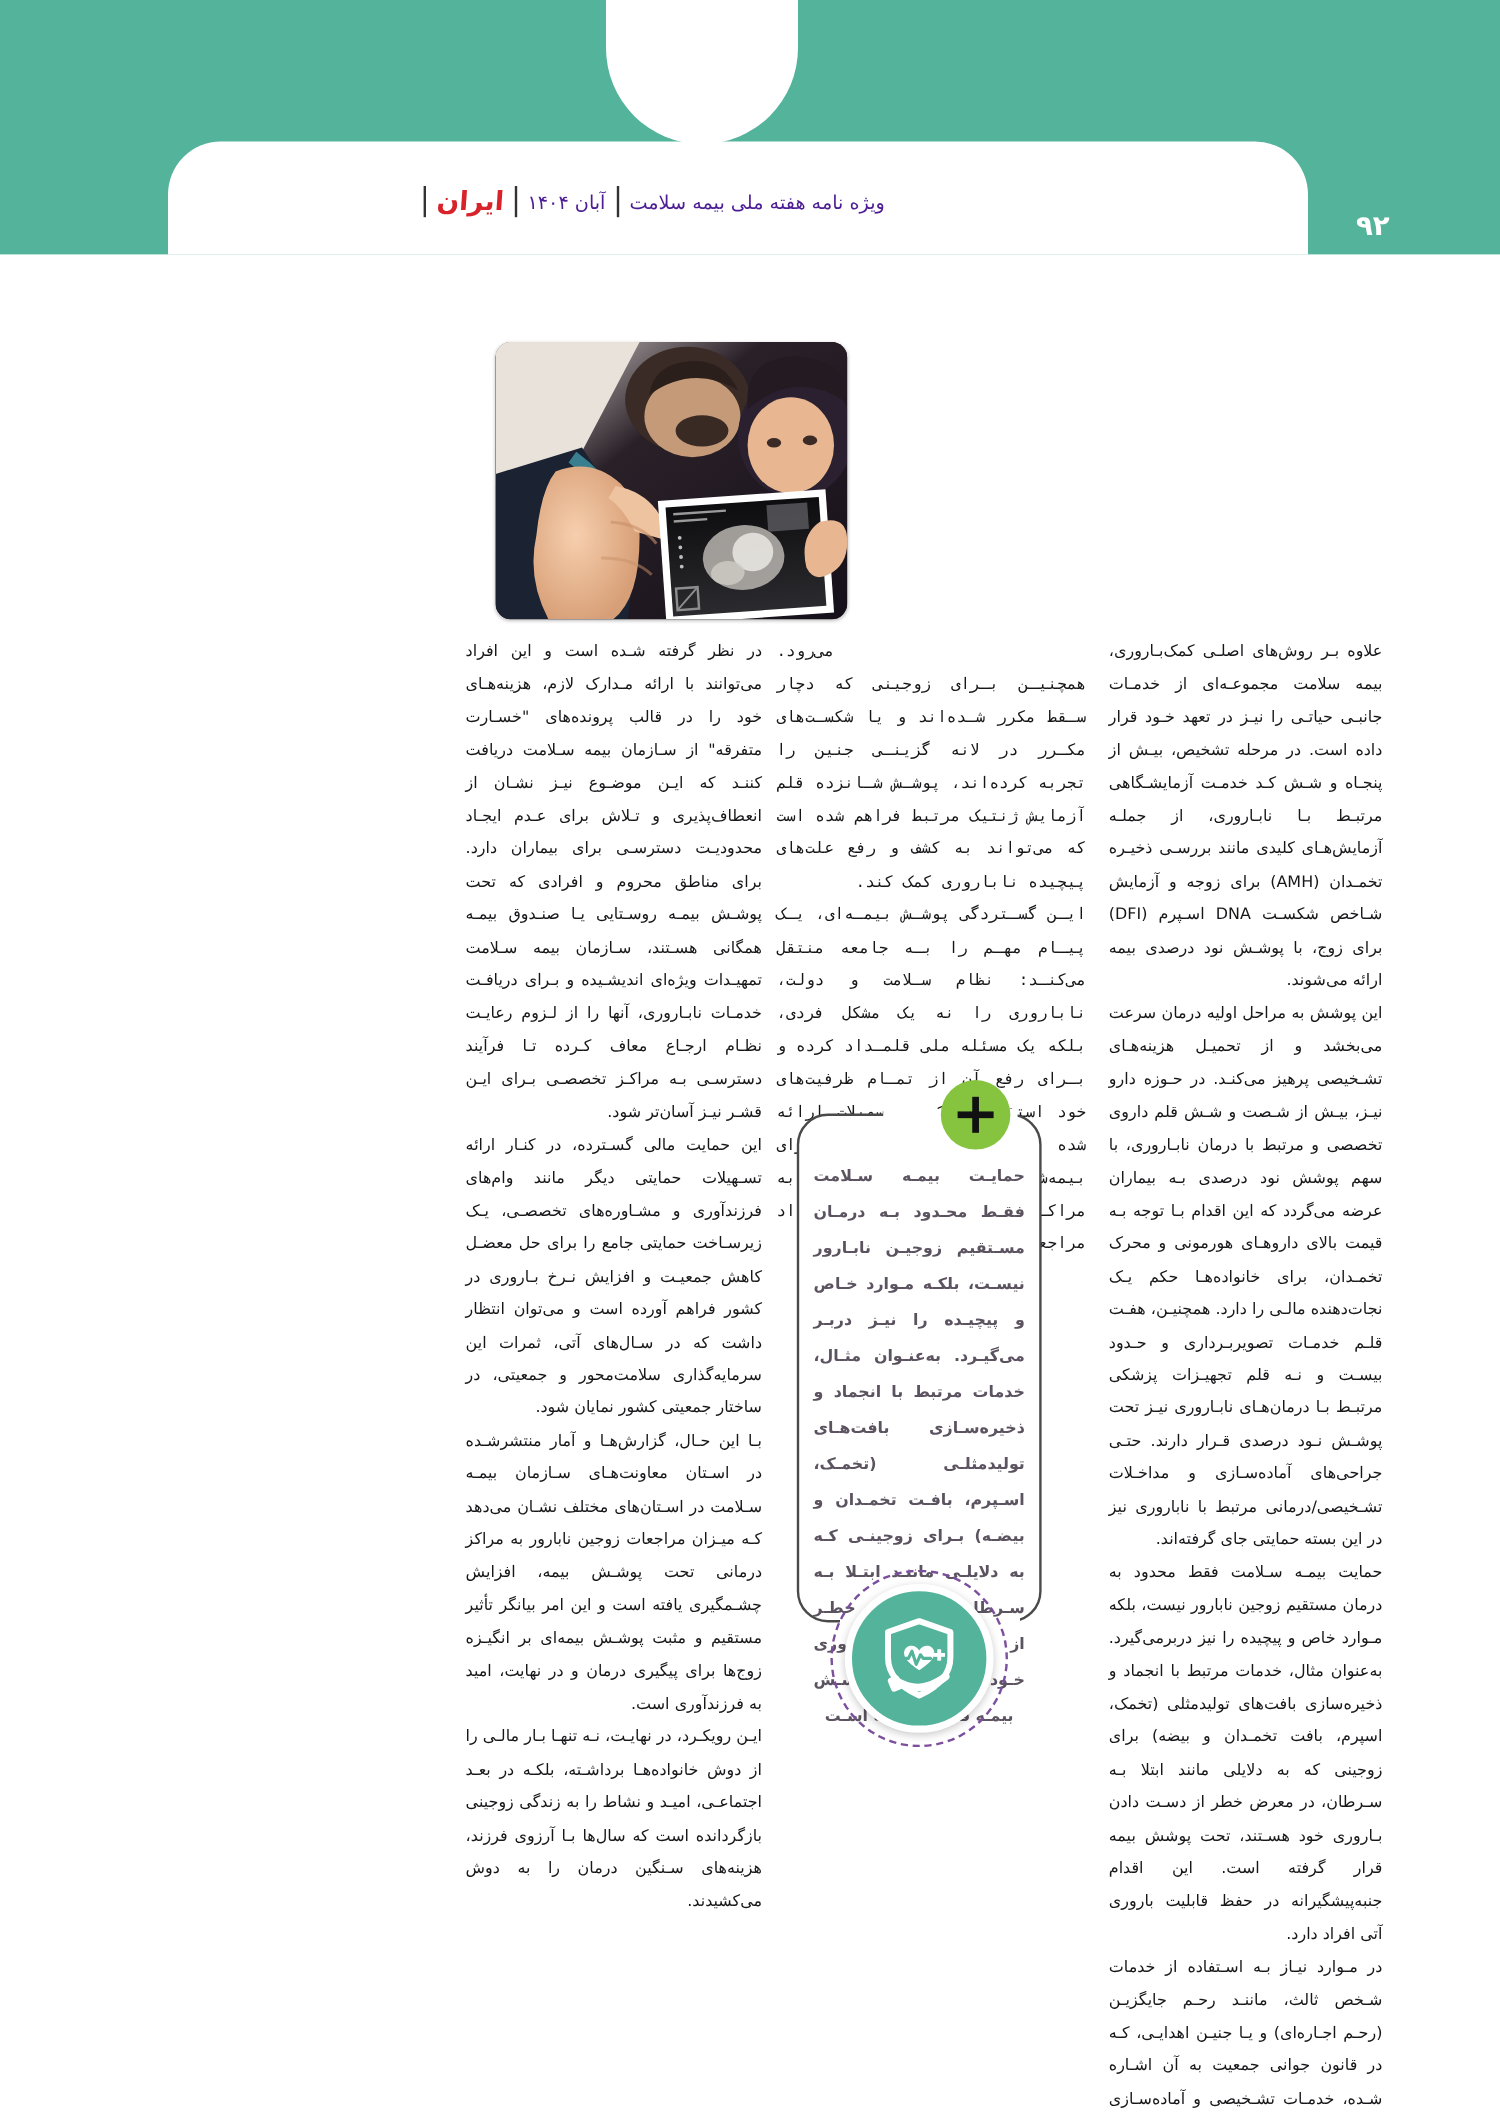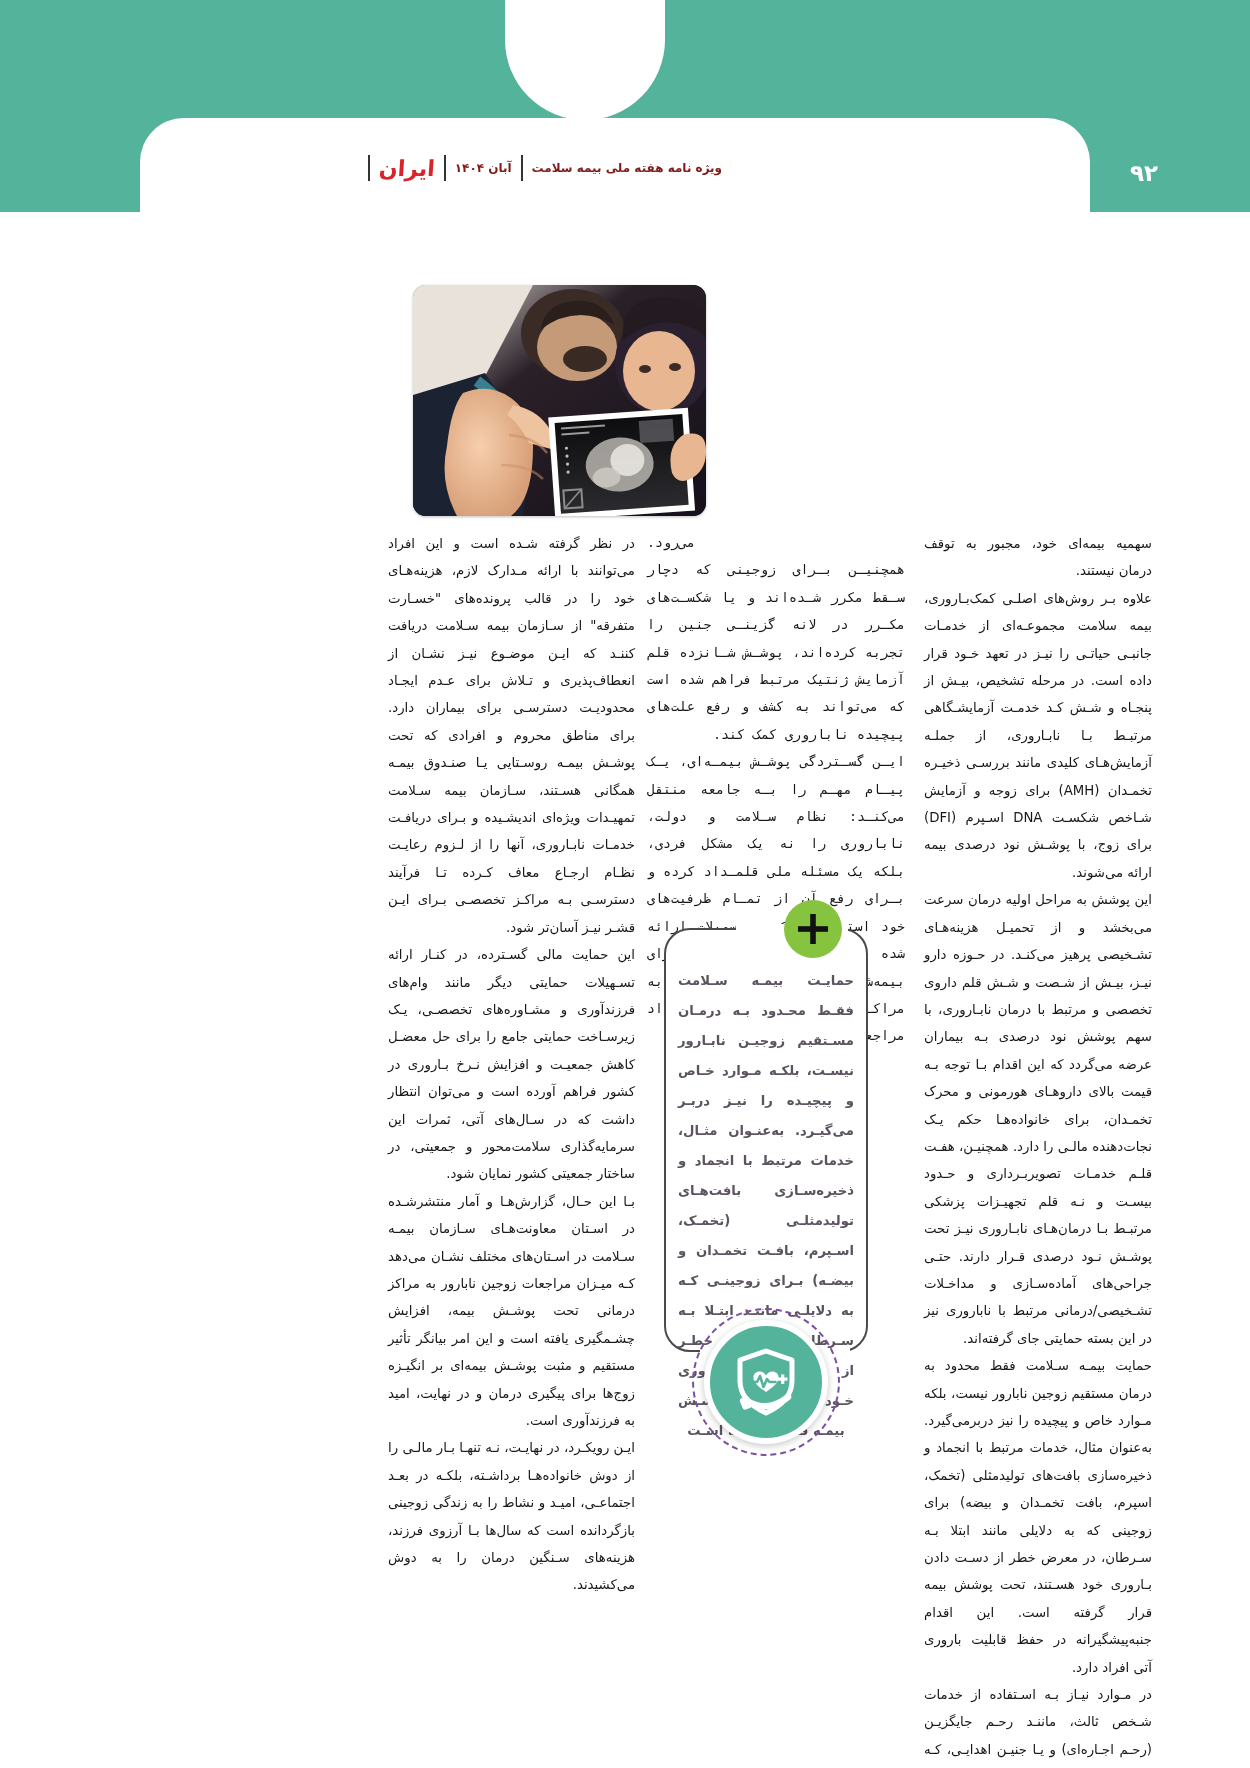--- a/index.html
+++ b/index.html
@@ -35,29 +35,29 @@
   .plate-concave-inner{position:absolute;width:46px;height:46px;background:#54b39b;}
   #pci-l{left:94px;top:118px;border-bottom-right-radius:46px;}
   #pci-r{left:1090px;top:118px;border-bottom-left-radius:46px;}
 
   #header-title-row{
     position:absolute;left:0;top:138px;width:1090px;height:60px;
     display:flex;align-items:center;justify-content:center;
     direction:rtl;gap:9px;
   }
   .hdr-txt{
-    font-size:12px;font-weight:bold;color:#7f1d1d;letter-spacing:0;white-space:nowrap;
+    font-size:16px;font-weight:normal;color:#4c1d95;letter-spacing:0;white-space:nowrap;
   }
   .hdr-sep{display:inline-block;width:2px;height:26px;background:#333;}
   .hdr-brand{
     font-size:22px;font-weight:bold;color:#d8232a;white-space:nowrap;
     transform:skewX(-4deg);
   }
   #page-number{
-    position:absolute;right:92px;top:160px;
+    position:absolute;right:92px;top:176px;
     color:#ffffff;font-size:23px;font-weight:bold;letter-spacing:1px;
   }
 
   
   #hero-photo{
     position:absolute;left:413px;top:285px;width:293px;height:231px;
     border-radius:13px;overflow:hidden;
     background:#2a1f25;
     box-shadow:0 1px 3px rgba(0,0,0,.25);
   }
@@ -206,21 +206,20 @@
         <circle cx="154" cy="176" r="1.6"></circle>
           <circle cx="154" cy="184" r="1.6"></circle>
       </g>
     </g>
 
     <path d="M270,150 q22,-6 23,14 q1,22 -16,30 q-12,6 -18,-6 q-6,-26 11,-38Z" fill="#e8b792"></path>
   </svg>
 </div>
 
 <div class="col" id="col-right">
-  <p>سهمیه بیمه‌ای خود، مجبور به توقف درمان نیستند.</p>
   <p>علاوه بـر روش‌های اصلـی کمک‌بـاروری، بیمه سلامت مجموعـه‌ای از خدمـات جانبـی حیاتـی را نیـز در تعهد خـود قرار داده است. در مرحله تشخیص، بیـش از پنجـاه و شـش کـد خدمـت آزمایشـگاهی مرتبـط بـا نابـاروری، از جملـه آزمایش‌هـای کلیدی مانند بررسـی ذخیـره تخمـدان (AMH) برای زوجه و آزمایش شـاخص شکسـت DNA اسـپرم (DFI) برای زوج، با پوشـش نود درصدی بیمه ارائه می‌شوند.</p>
   <p>این پوشش به مراحل اولیه درمان سرعت می‌بخشد و از تحمیـل هزینه‌هـای تشـخیصی پرهیز می‌کنـد. در حـوزه دارو نیـز، بیـش از شـصت و شـش قلم داروی تخصصی و مرتبط با درمان نابـاروری، با سهم پوشش نود درصدی بـه بیماران عرضه می‌گردد که این اقدام بـا توجه بـه قیمت بالای داروهـای هورمونی و محرک تخمـدان، برای خانواده‌هـا حکم یـک نجات‌دهنده مالـی را دارد. همچنیـن، هفـت قلـم خدمـات تصویربـرداری و حـدود بیسـت و نـه قلم تجهیـزات پزشکی مرتبـط بـا درمان‌هـای نابـاروری نیـز تحت پوشـش نـود درصدی قـرار دارند. حتـی جراحی‌های آماده‌سـازی و مداخـلات تشـخیصی/درمانی مرتبط با ناباروری نیز در این بسته حمایتی جای گرفته‌اند.</p>
   <p>حمایت بیمـه سـلامت فقط محدود به درمان مستقیم زوجین نابارور نیست، بلکه مـوارد خاص و پیچیده را نیز دربرمی‌گیرد. به‌عنوان مثال، خدمات مرتبط با انجماد و ذخیره‌سازی بافت‌های تولیدمثلی (تخمک، اسپرم، بافت تخمـدان و بیضه) برای زوجینی که به دلایلی مانند ابتلا بـه سـرطان، در معرض خطر از دسـت دادن بـاروری خود هسـتند، تحت پوشش بیمه قرار گرفته است. این اقدام جنبه‌پیشگیرانه در حفظ قابلیت باروری آتی افراد دارد.</p>
   <p>در مـوارد نیـاز بـه اسـتفاده از خدمات شـخص ثالث، ماننـد رحـم جایگزیـن (رحـم اجـاره‌ای) و یـا جنیـن اهدایـی، کـه در قانون جوانی جمعیت به آن اشـاره شـده، خدمـات تشـخیصی و آماده‌سـازی مربوط به زوجیـن گیرنـده، مـورد حمایت بیمه قـرار می‌گیرد کـه خـود گام بزرگی در تسـهیل این فرآیندها به شـمار</p>
 </div>
 
 <div class="col" id="col-mid">
   <p style="text-align-last:left;">می‌رود.</p>
   <p>همچنیـن بـرای زوجینی که دچار سـقط مکرر شـده‌اند و یا شکسـت‌های مکـرر در لانه گزینـی جنین را تجربه کرده‌اند، پوشـش شـانزده قلم آزمایش ژنتیک مرتبط فراهم شده است که می‌تواند به کشف و رفع علت‌های پیچیده ناباروری کمک کند.</p>
   <p>ایـن گسـتردگی پوشـش بیمـه‌ای، یـک پیـام مهـم را بـه جامعه منتقل می‌کنـد: نظام سـلامت و دولت، ناباروری را نه یک مشکل فردی، بلکه یک مسئله ملی قلمـداد کرده و بـرای رفع آن از تمـام ظرفیت‌های خود استفاده می‌کند. تسهیلات ارائه شده از سوی بیمه سلامت حتی برای بیمه‌شـدگانی کـه بـه دلایلی به مراکـز درمانی غیر طرف قرارداد مراجعـه کرده‌اند نیز</p>

